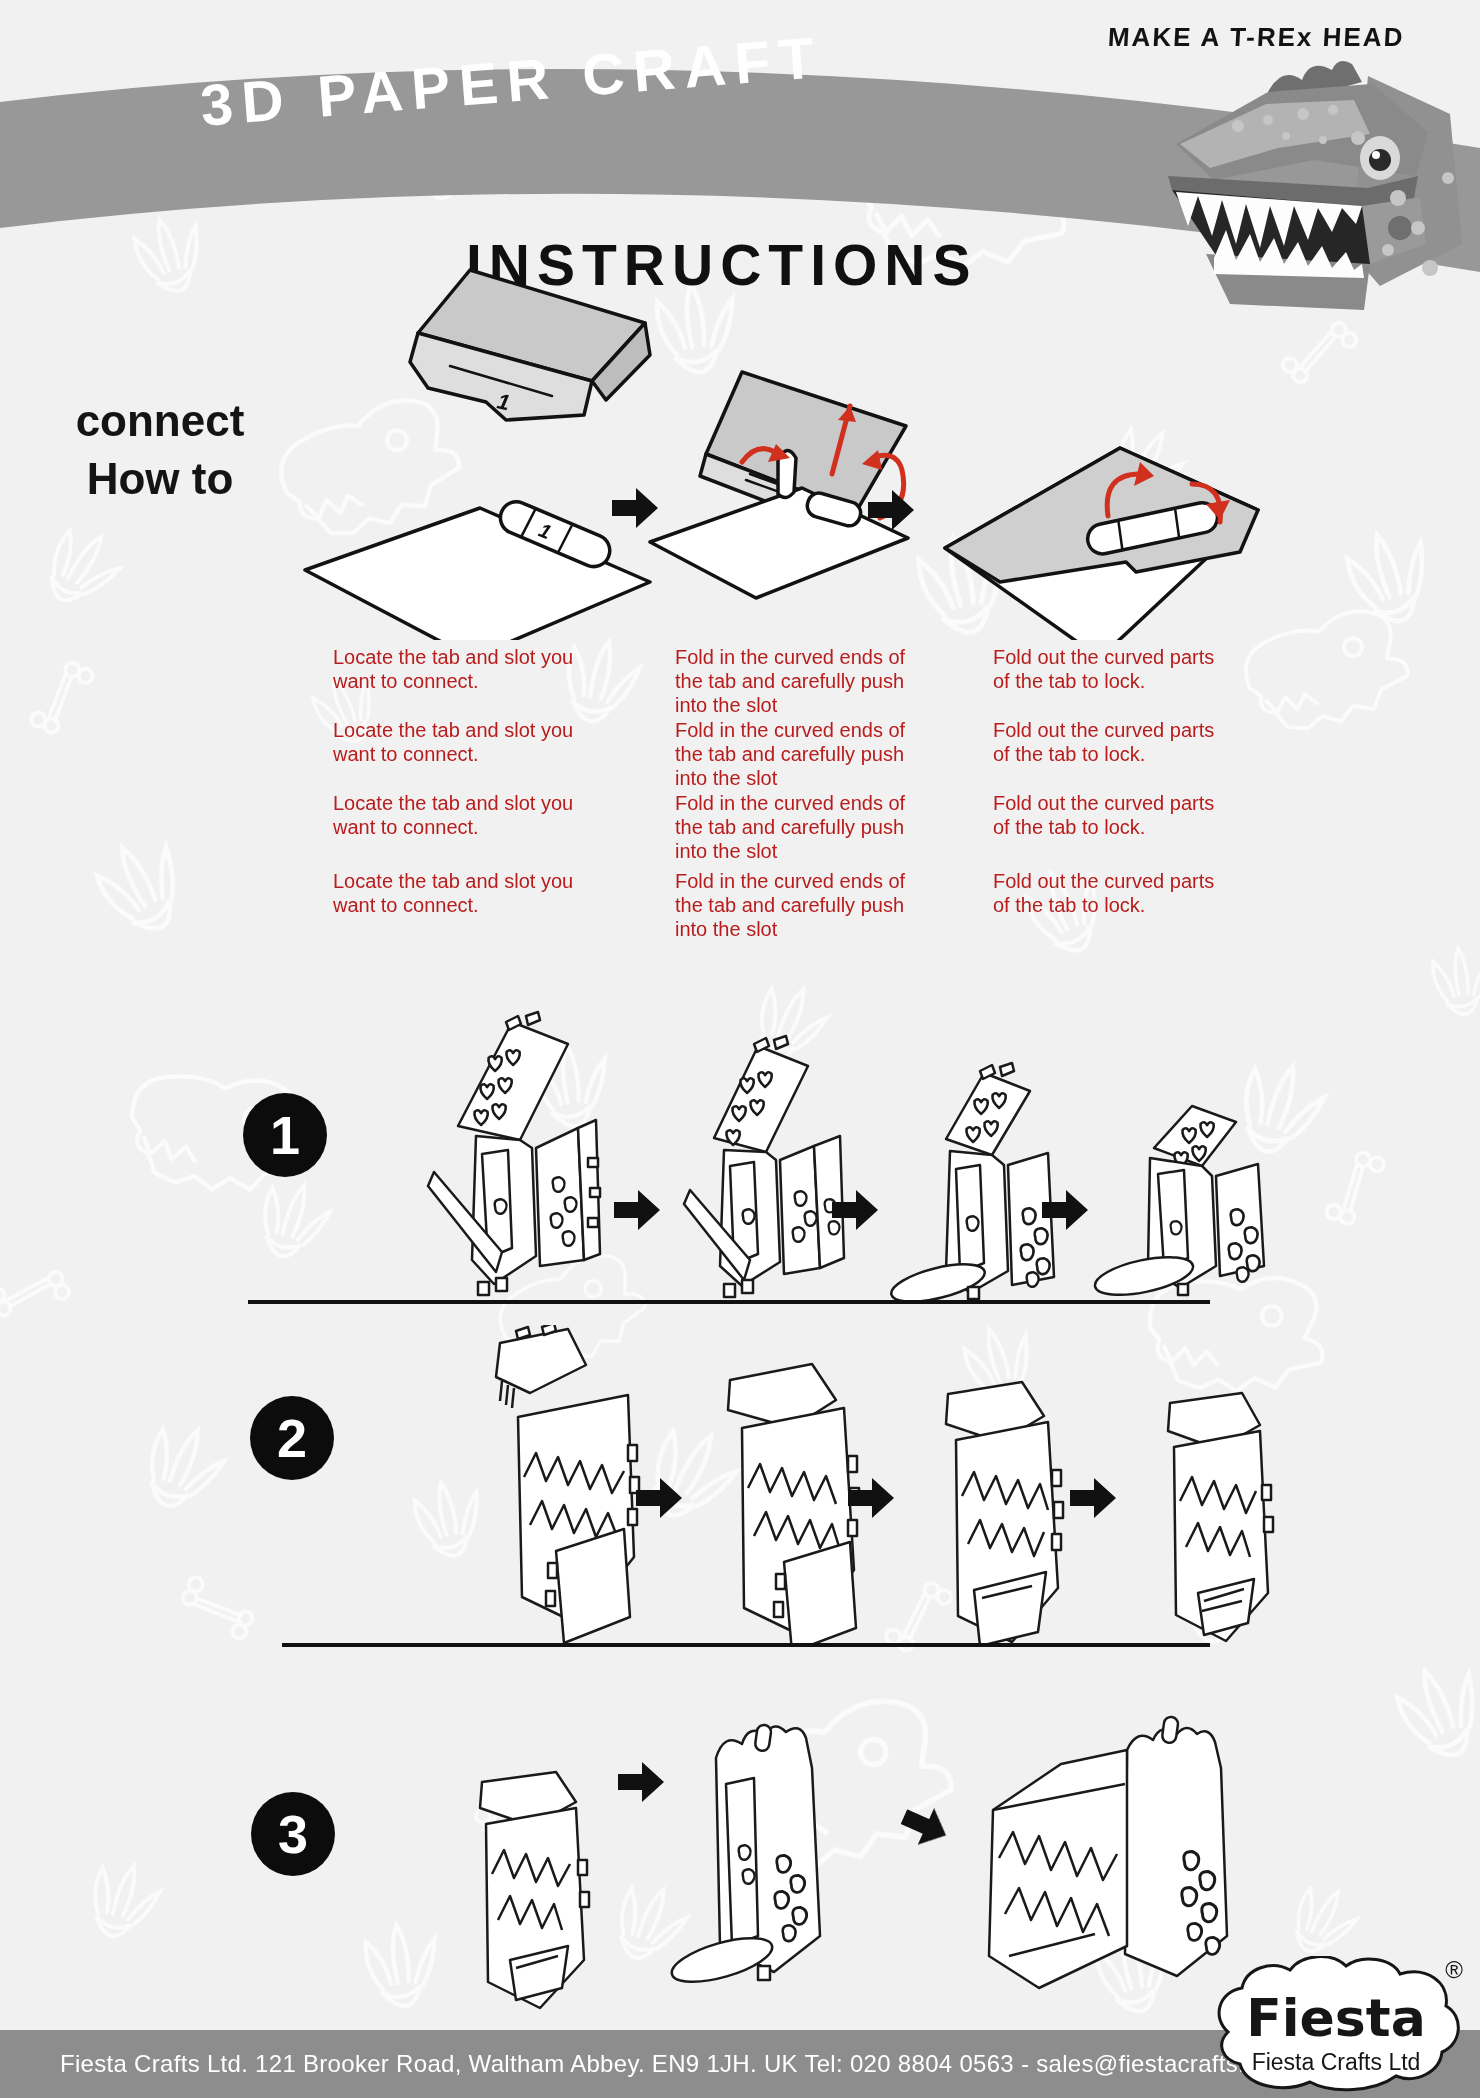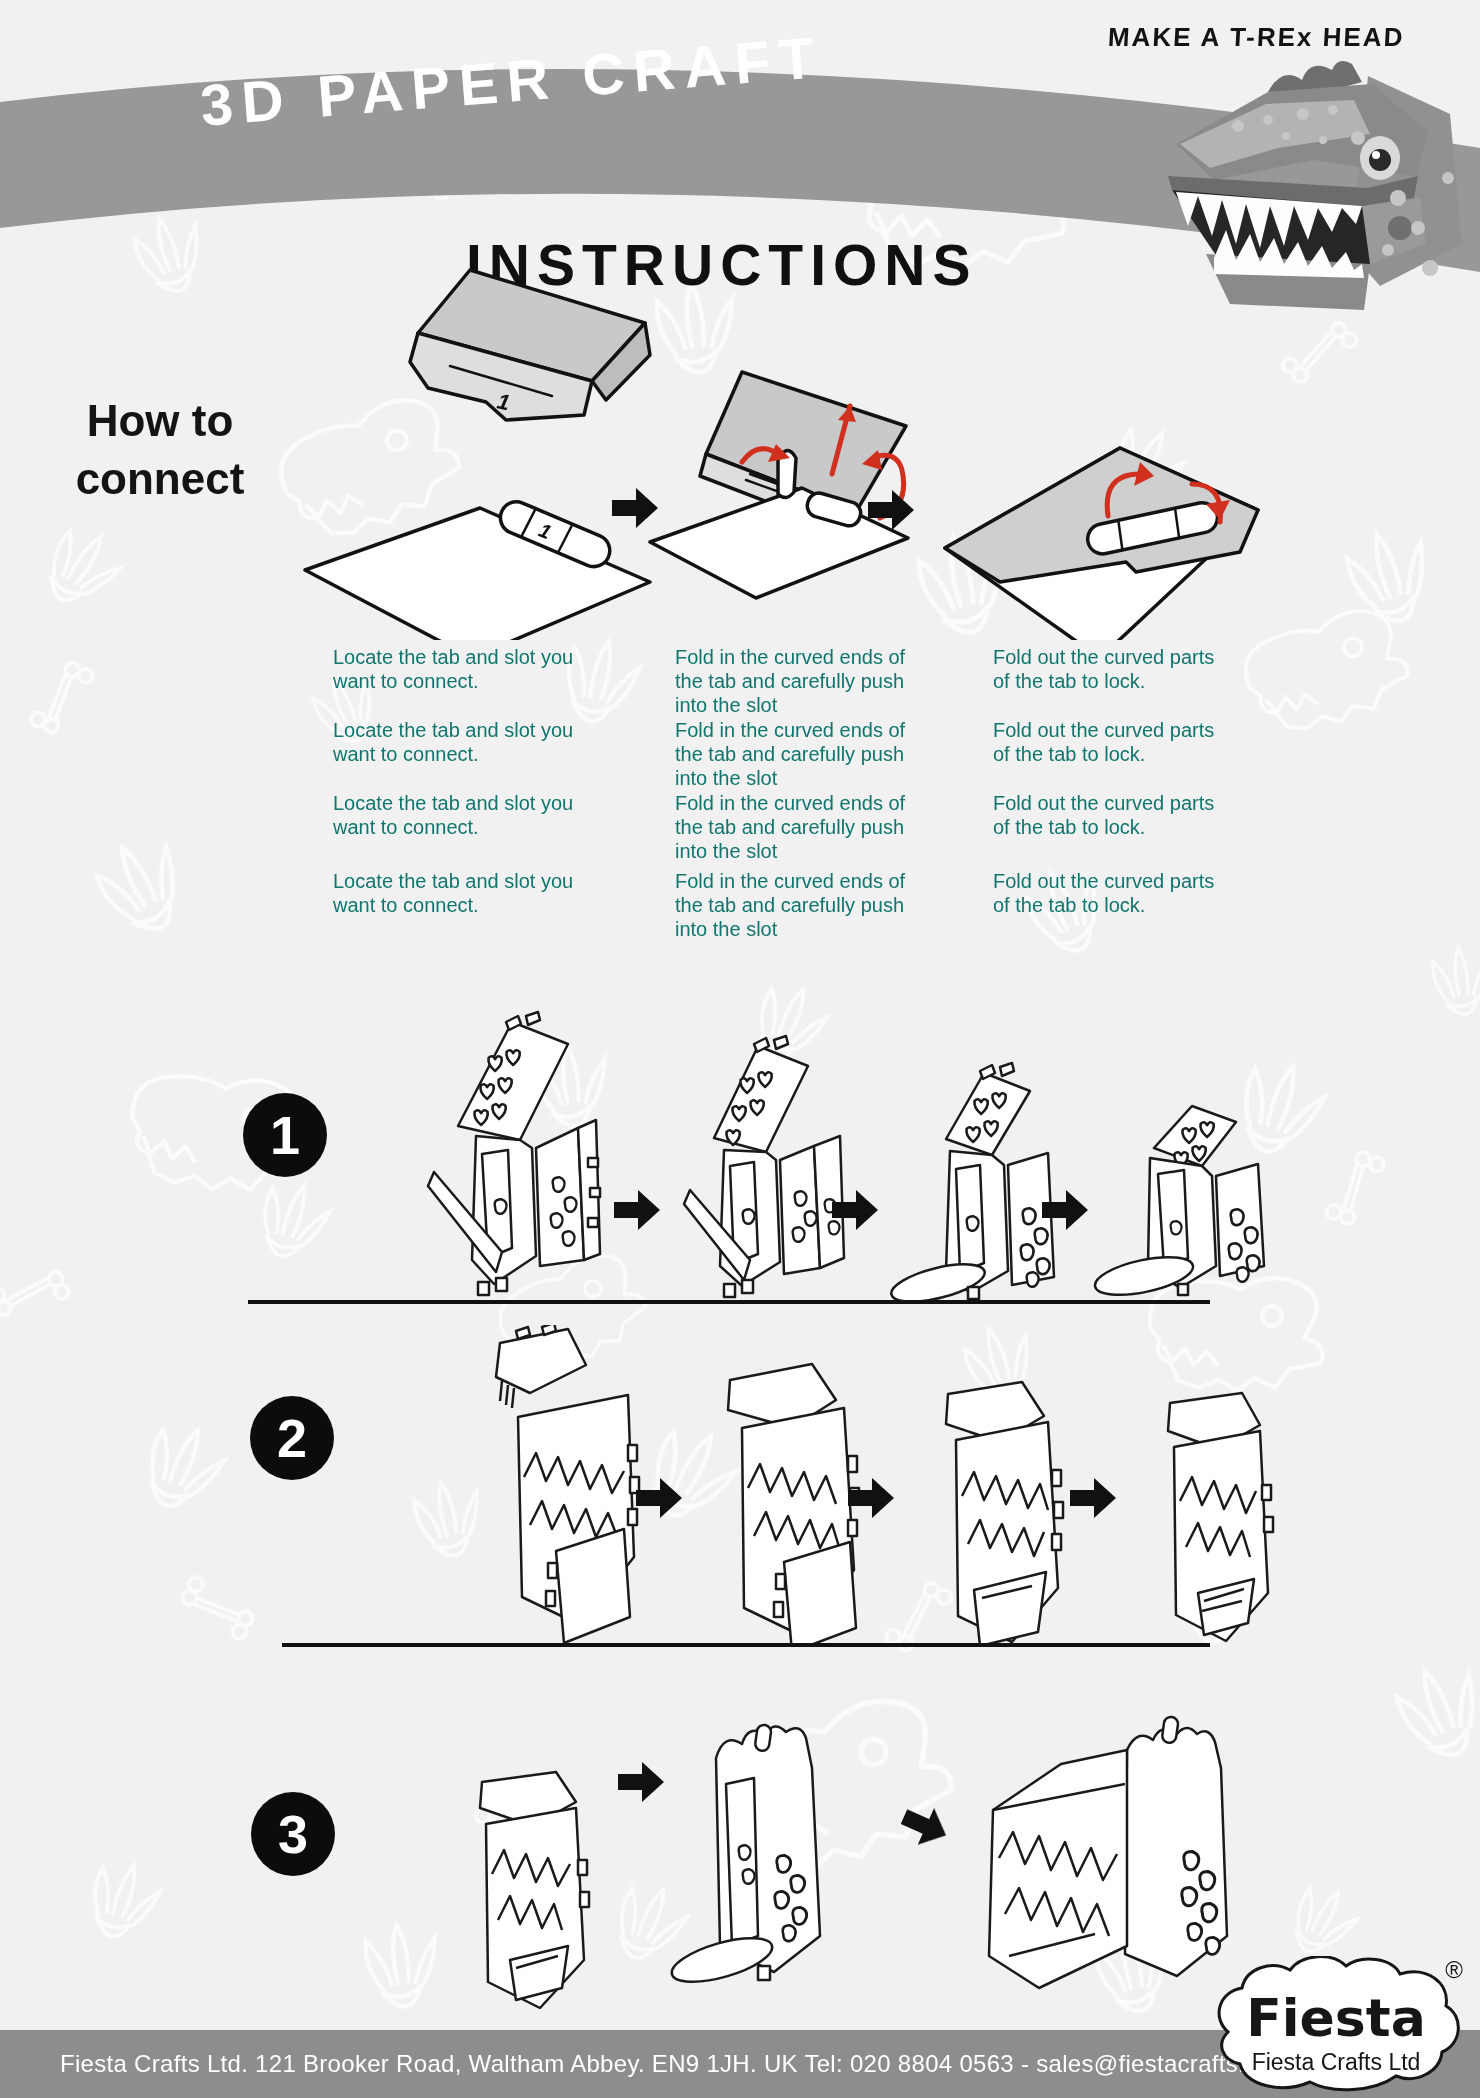--- a/index.html
+++ b/index.html
@@ -13,21 +13,21 @@
   .banner-title{position:absolute;top:72px;left:198px;font-size:58px;font-weight:bold;color:#ffffff;
           letter-spacing:9px;transform:rotate(-4.5deg);transform-origin:left top;white-space:nowrap;}
   .subtitle{position:absolute;top:232px;left:466px;font-size:57px;font-weight:bold;color:#101010;
           letter-spacing:7px;white-space:nowrap;}
   
   .howto{position:absolute;top:392px;left:45px;width:230px;text-align:center;font-size:44px;
          font-weight:bold;line-height:58px;color:#141414;}
   
   .tab-grid{position:absolute;top:645px;left:333px;width:960px;}
   .t-row{position:absolute;left:0;width:960px;display:grid;grid-template-columns:342px 318px 300px;}
-  .t-row p{margin:0;font-size:20px;line-height:24px;color:#0f766e;padding-right:60px;}
+  .t-row p{margin:0;font-size:20px;line-height:24px;color:#b91c1c;padding-right:60px;}
   
   .badge{position:absolute;width:84px;height:84px;border-radius:50%;background:#0c0c0c;color:#fff;
          display:flex;align-items:center;justify-content:center;font-size:54px;font-weight:bold;}
   .divider{position:absolute;height:4px;background:#111;}
   .art path,.art polygon,.art polyline,.art ellipse,.art rect,.art circle{vector-effect:none;}
   
   .footbar{position:absolute;left:0;top:2030px;width:1480px;height:68px;background:#8d8d8d;
            display:flex;align-items:center;}
   .footbar span{margin-left:60px;color:#ffffff;font-size:24px;letter-spacing:0.3px;}
 </style>
@@ -146,22 +146,22 @@
       <circle cx="300" cy="180" r="7"></circle>
         <circle cx="270" cy="202" r="6"></circle>
         <circle cx="312" cy="220" r="8"></circle>
       <circle cx="330" cy="130" r="6"></circle>
         <circle cx="205" cy="92" r="4"></circle>
         <circle cx="168" cy="88" r="4"></circle>
     </g>
   </svg>
 
   <div class="howto">
+    <div>connect</div>
     <div>How to</div>
-    <div>connect</div>
   </div>
 
   <svg class="abs" style="left:0;top:250px;" width="1480" height="390" viewBox="0 0 1480 390" fill="none" stroke-linejoin="round" stroke-linecap="round">
 
     <g transform="translate(300,0)" stroke="#121212" stroke-width="3.5">
       <polygon points="170,20 345,73 292,131 118,83" fill="#c9c9c9"></polygon>
       <polygon points="292,131 345,73 350,105 306,150" fill="#bdbdbd"></polygon>
       <polygon points="118,83 292,131 284,165 206,170 186,152 128,138 110,112" fill="#dedede"></polygon>
       <line x1="150" y1="116" x2="252" y2="146" stroke-width="2.5"></line>
       <text x="196" y="158" transform="rotate(12 196 158)" fill="#111" stroke="none" font-size="22" font-style="italic" font-weight="bold">1</text>

